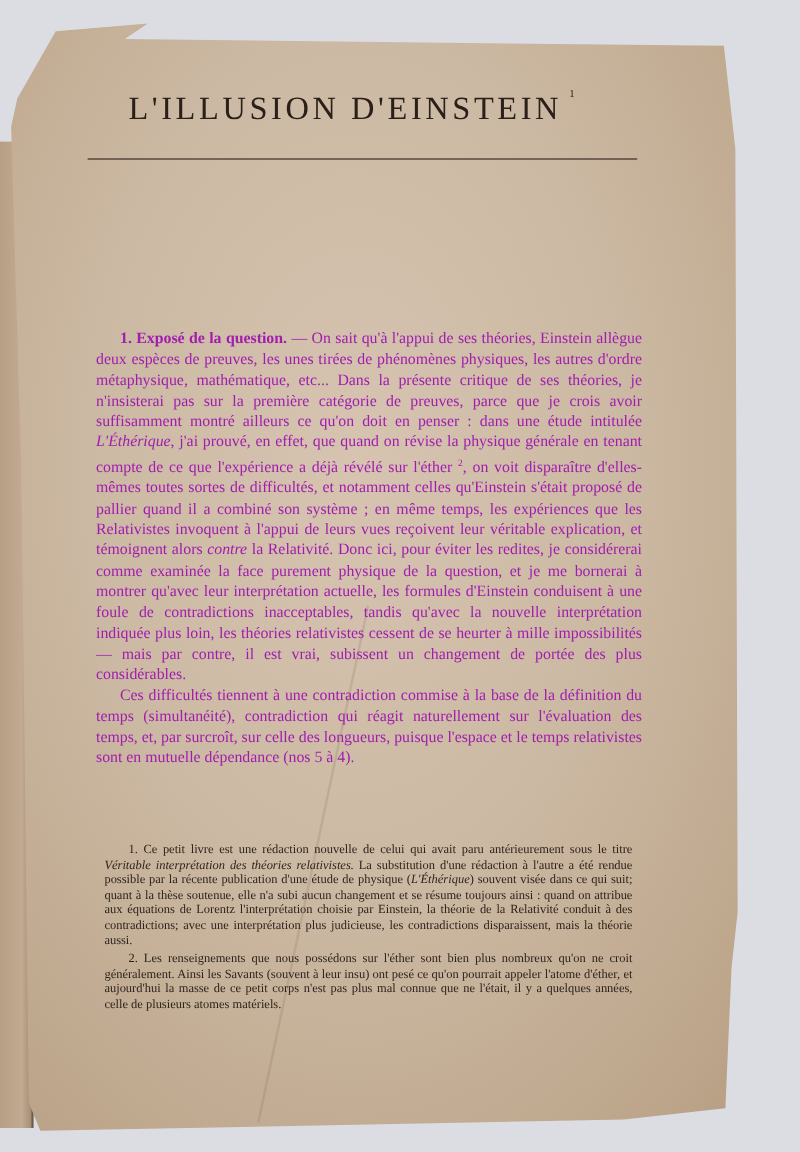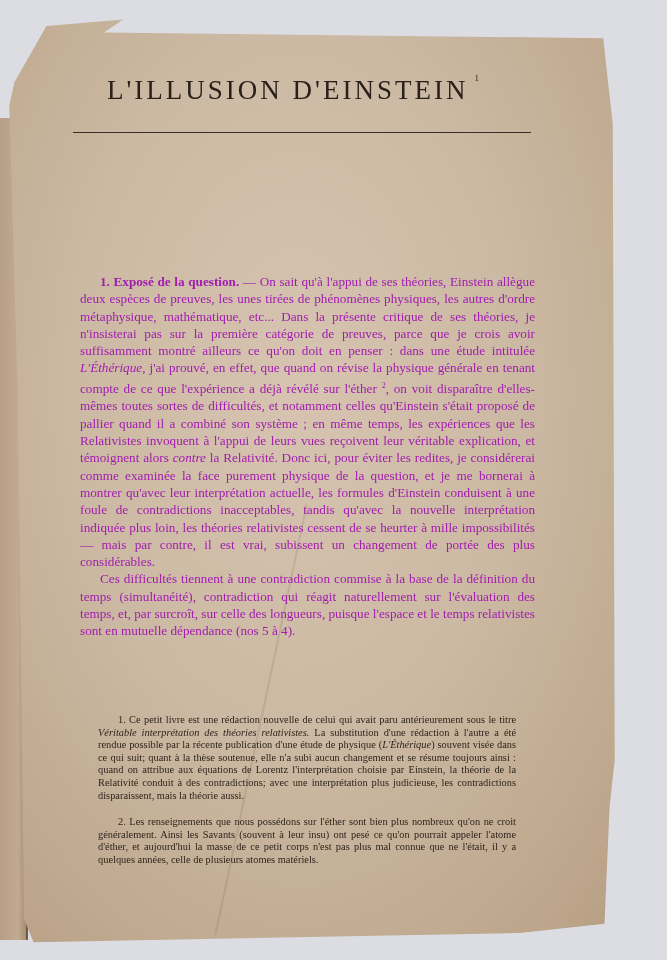--- a/index.html
+++ b/index.html
@@ -32,21 +32,21 @@
     color:#a21caf; text-align:justify;
   }
   .body p { margin:0; text-indent:20px; }
   .body .lead { font-weight:bold; }
   .body em { font-style:italic; }
   .footnotes {
     position:absolute; left:84px; top:700px; width:446px;
     font-family:"Liberation Serif", serif; font-size:10.4px; line-height:12.6px;
     color:#2e241c; text-align:justify;
   }
-  .footnotes p { margin:14px; text-indent:20px; }
+  .footnotes p { margin:3px; text-indent:20px; }
   .crease { position:absolute; background:rgba(120,95,70,0.18); }
 </style>
 </head>
 <body>
 
 <div class="left-page"></div>
 <div class="page"></div>
 <div class="crease" style="left:260px;top:500px;width:2px;height:440px;transform:rotate(12deg);"></div>
 
 <div class="content">

